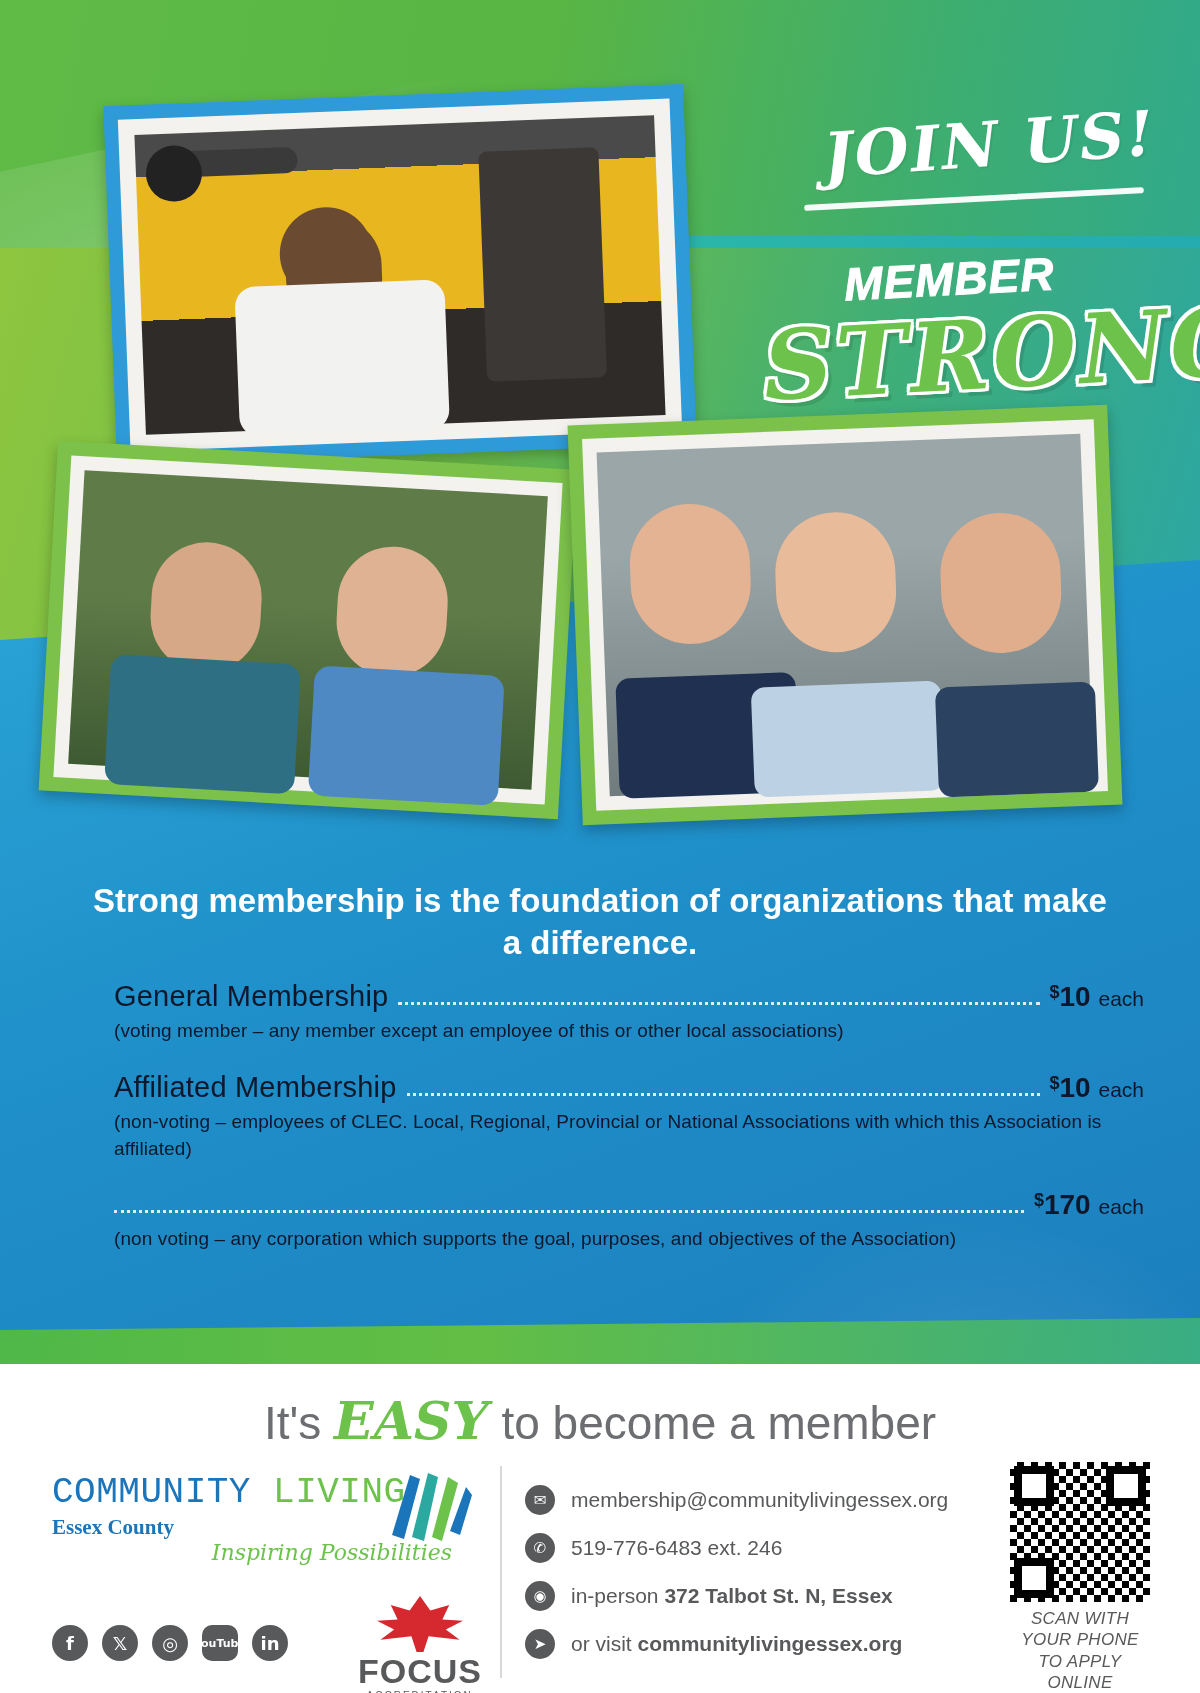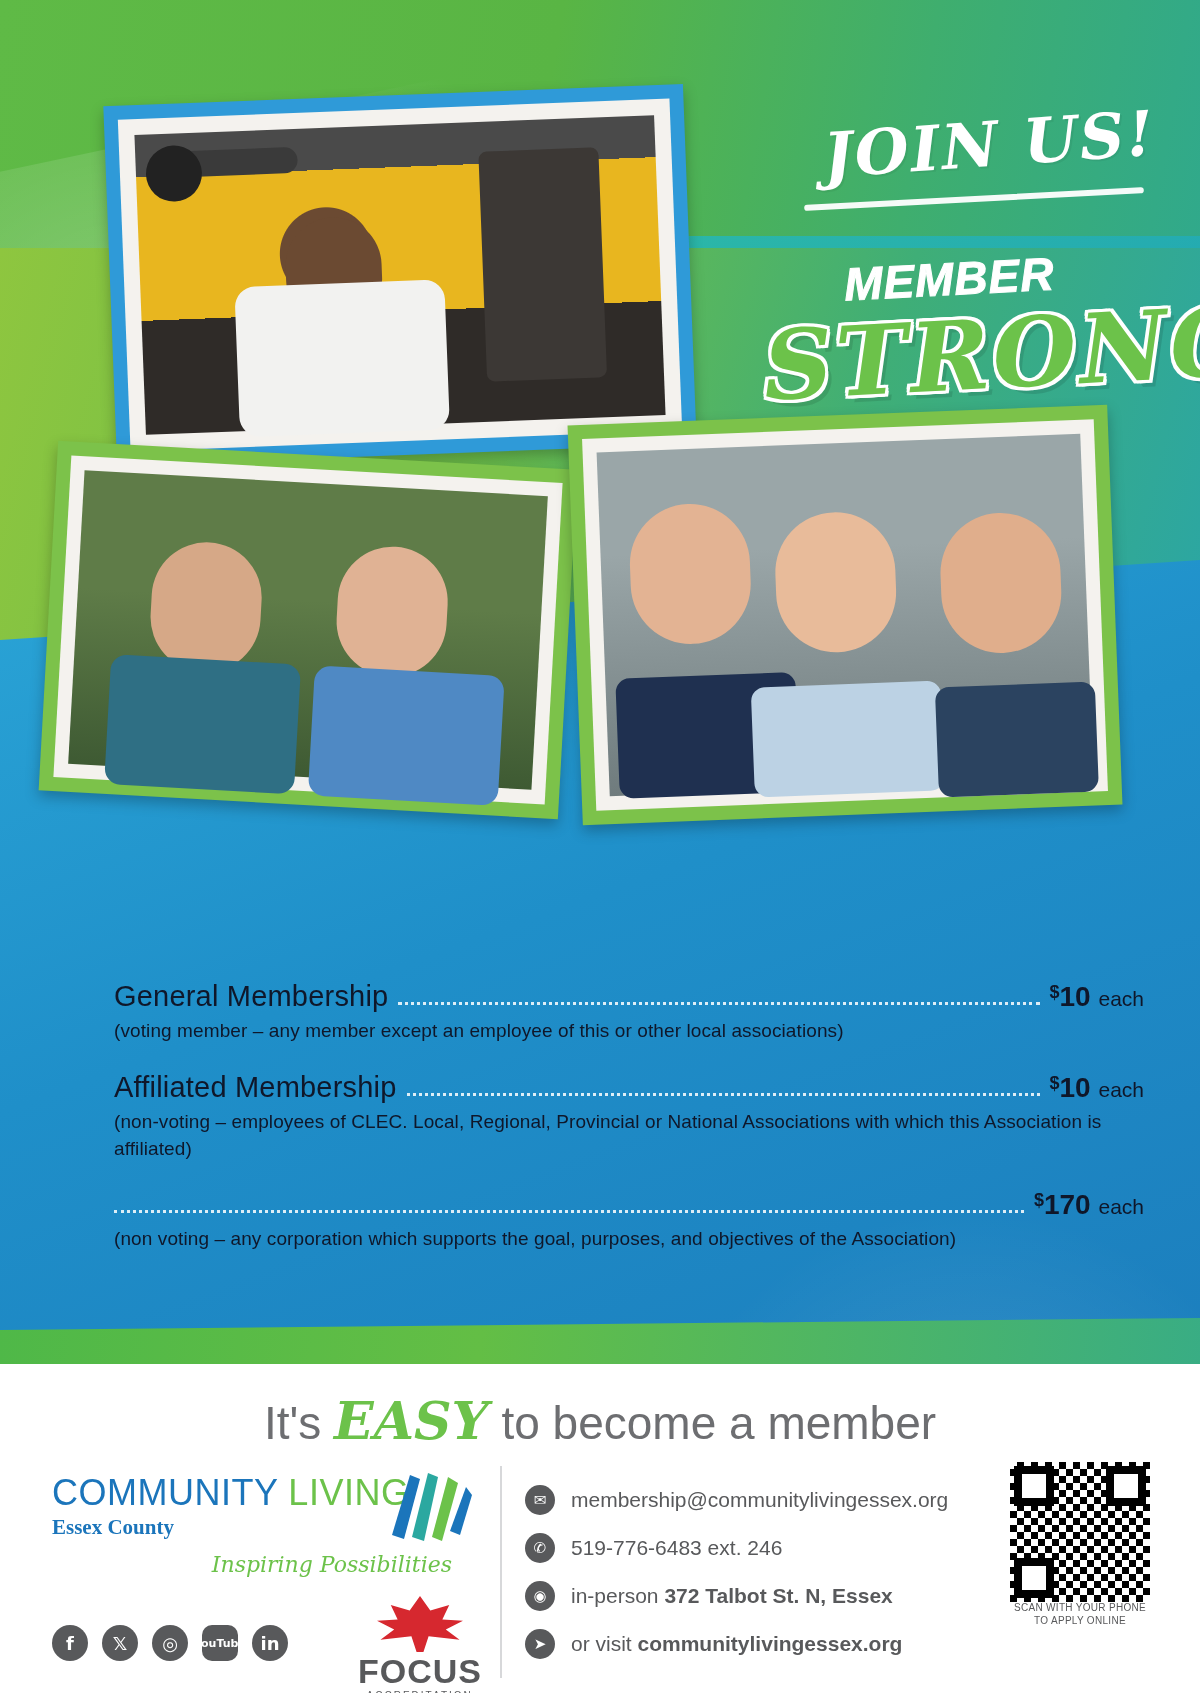--- a/index.html
+++ b/index.html
@@ -259,41 +259,40 @@
     margin-top: 38px;
   }
 
   .cl-logo {
     position: absolute;
     left: 52px; top: 1475px;
     width: 420px;
   }
   .cl-title {
     color: #1b75bb;
-    font-family: Liberation Sans, sans-serif;
+    font-family: Liberation Mono, monospace;
     font-size: 36px;
     letter-spacing: .5px;
     line-height: 1;
   }
   .cl-title .green { color: #6cc24a; }
   .cl-sub {
     color: #1b75bb;
     font-family: "Liberation Serif", serif;
     font-weight: bold;
     font-size: 21px;
     margin-top: 4px;
   }
   .cl-tag {
     color: #6cc24a;
     font-style: italic;
     font-family: "DejaVu Serif", serif;
     font-size: 22px;
     text-align: right;
     width: 400px;
-    margin-top: 12px;
   }
   .cl-mark {
     position: absolute;
     left: 330px; top: -10px;
     width: 90px; height: 80px;
   }
 
   .socials {
     position: absolute;
     left: 52px; top: 1625px;
@@ -390,25 +389,27 @@
   .qr-eye {
     position: absolute;
     width: 40px; height: 40px;
     background: #fff;
     border: 8px solid #000;
   }
   .qr-eye.tl { left: 4px; top: 4px; }
   .qr-eye.tr { right: 4px; top: 4px; }
   .qr-eye.bl { left: 4px; bottom: 4px; }
   .qr-caption {
+    margin-top: 6px;
     text-align: center;
     color: #58595b;
-    font-size: 10px;
+    font-size: 17px;
     line-height: 1.25;
     letter-spacing: .3px;
+    font-style: italic;
   }
 </style>
 </head>
 <body>
 
 <div class="poster">
 
   <div class="top-band">
     <div class="top-band-swoosh"></div>
   </div>
@@ -458,20 +459,21 @@
         <div class="blob" style="left:6%;top:16%;width:120px;height:140px;background:#e3b393;border-radius:60px;"></div>
         <div class="blob" style="left:2%;top:66%;width:180px;height:120px;background:#1f3050;border-radius:14px;"></div>
         <div class="blob" style="left:36%;top:20%;width:120px;height:140px;background:#e8bb9a;border-radius:60px;"></div>
         <div class="blob" style="left:30%;top:70%;width:190px;height:110px;background:#bcd2e4;border-radius:14px;"></div>
         <div class="blob" style="left:70%;top:22%;width:120px;height:140px;background:#e0ae8c;border-radius:60px;"></div>
         <div class="blob" style="left:68%;top:72%;width:160px;height:110px;background:#2b4360;border-radius:14px;"></div>
       </div>
     </div>
   </div>
 
+  <div class="tagline">Strong membership is the foundation of organizations that make a difference.</div>
 
   <div class="tiers">
 
     <div class="tier">
       <div class="tier-row">
         <span class="tier-name">General Membership</span>
         <span class="tier-dots"></span>
         <span class="tier-price"><span class="dollar">$</span><span>10</span> <span class="each">each</span></span>
       </div>
       <div class="tier-desc">(voting member – any member except an employee of this or other local associations)</div>

